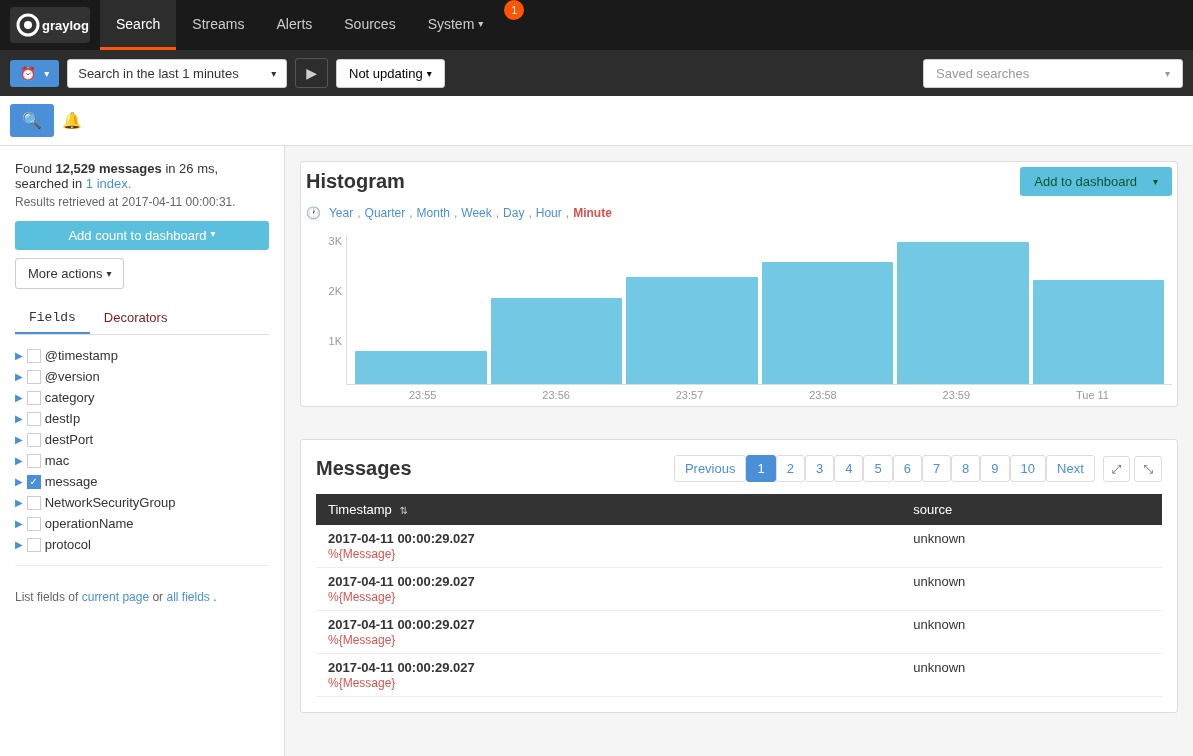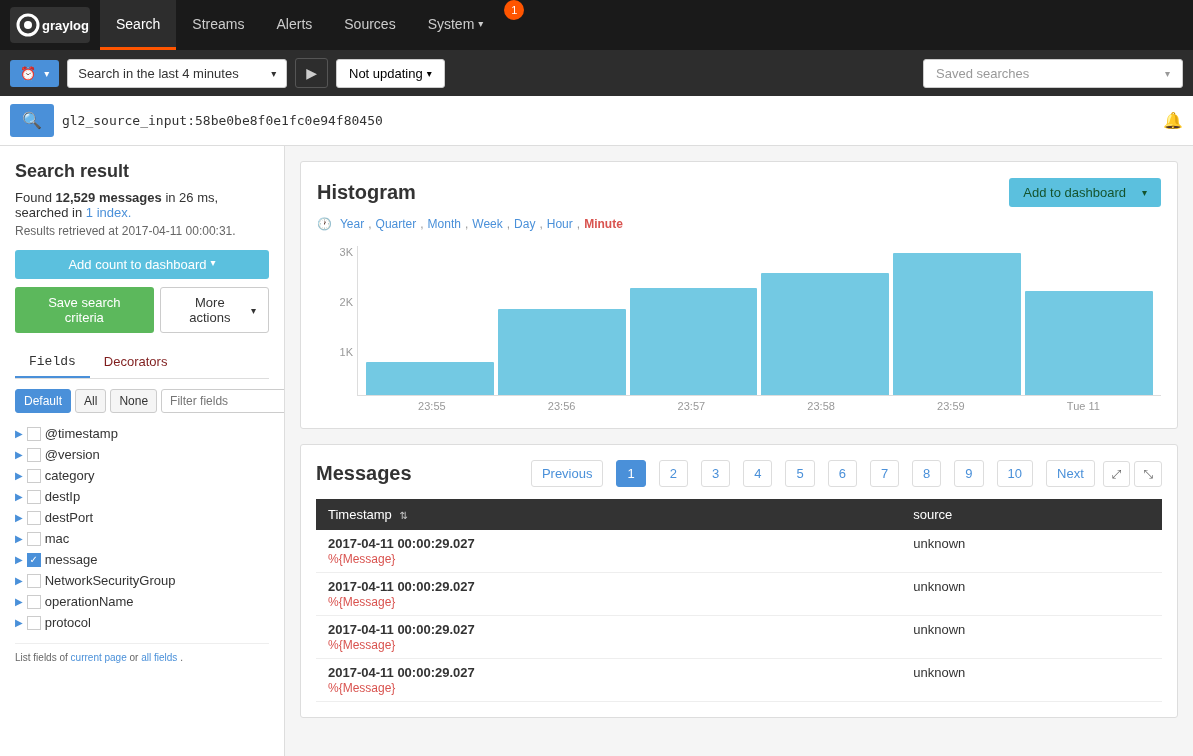--- a/index.html
+++ b/index.html
@@ -291,37 +291,37 @@
       background: #fff;
       display: flex;
       align-items: center;
       justify-content: center;
       cursor: pointer;
       font-size: 10px;
     }
     .field-checkbox.checked { background: #4a90d9; border-color: #4a90d9; color: #fff; }
     .field-name { color: #333; cursor: pointer; }
 
-    .sidebar-footer { font-size: 10px; color: #666; margin-top: 10px; border-top: 1px solid #eee; padding-top: 8px; }
+    .sidebar-footer { font-size: 12px; color: #666; margin-top: 10px; border-top: 1px solid #eee; padding-top: 24px; }
     .sidebar-footer a { color: #4a90d9; text-decoration: none; }
 
     
     .main-panel {
       flex: 1;
       overflow-y: auto;
       padding: 15px;
     }
 
     
     .histogram-card {
       background: #fff;
       border: 1px solid #ddd;
       border-radius: 3px;
-      padding: 16px;
-      margin-bottom: 15px;
+      padding: 5px;
+      margin-bottom: 32px;
     }
     .histogram-header {
       display: flex;
       align-items: center;
       justify-content: space-between;
       margin-bottom: 10px;
     }
     .histogram-header h2 { font-size: 20px; font-weight: bold; }
     .btn-add-dashboard {
       background: #5bc0de;
@@ -385,21 +385,21 @@
     .messages-header {
       display: flex;
       align-items: center;
       justify-content: space-between;
       margin-bottom: 12px;
     }
     .messages-header h2 { font-size: 20px; font-weight: bold; }
     .pagination {
       display: flex;
       align-items: center;
-      gap: 13px;
+      gap: 0;
     }
     .page-btn {
       border: 1px solid #ddd;
       background: #fff;
       color: #4a90d9;
       padding: 5px 10px;
       cursor: pointer;
       border-radius: 3px;
       font-size: 13px;
     }
@@ -463,80 +463,71 @@
     <div class="nav-badge">1</div>
   </div>
 </nav>
 
 <div class="searchbar">
   <button class="btn-icon">
     <span>⏰</span>
     <span class="caret">▾</span>
   </button>
   <div class="search-time-select">
-    <span>Search in the last 4 minutes</span>
+    <span>Search in the last 1 minutes</span>
     <span style="font-size:10px;">▾</span>
   </div>
   <button class="btn-play">
     <span>▶</span>
   </button>
   <button class="btn-notupdating">
     <span>Not updating</span>
     <span style="font-size:10px;">▾</span>
   </button>
   <div class="saved-searches-select" style="margin-left:auto;">
     <span style="color:#999;">Saved searches</span>
     <span style="font-size:10px;">▾</span>
   </div>
 </div>
 
 <div class="querybar">
   <button class="btn-search">
     <span>🔍</span>
   </button>
-  <input class="query-input" type="text" value="gl2_source_input:58be0be8f0e1fc0e94f80450" style="">
   <span class="query-right-icon">🔔</span>
 </div>
 
 <div class="main-content">
 
   <div class="sidebar">
-    <h2>Search result</h2>
     <p class="found-msg">
       Found <strong>12,529</strong>
       <strong>messages</strong>
       <span> in 26 ms, searched in </span>
       <a class="index-link">1 index.</a>
     </p>
     <p class="retrieved">Results retrieved at 2017-04-11 00:00:31.</p>
 
     <button class="btn-add-count">
       <span>Add count to dashboard</span>
       <span style="font-size:10px;">▾</span>
     </button>
 
     <div class="sidebar-actions">
-      <button class="btn-save-search">Save search criteria</button>
       <button class="btn-more-actions">
         <span>More actions</span>
         <span style="font-size:10px;">▾</span>
       </button>
     </div>
 
     <div class="field-tabs">
       <div class="field-tab active">Fields</div>
       <div class="field-tab">Decorators</div>
     </div>
 
-    <div class="filter-row">
-      <button class="filter-btn active">Default</button>
-      <button class="filter-btn">All</button>
-      <button class="filter-btn">None</button>
-      <input class="filter-input" type="text" placeholder="Filter fields" style="">
-    </div>
 
     <ul class="field-list" id="field-list">
         <li class="field-item">
       <span class="field-arrow">▶</span>
       <div class="field-checkbox "></div>
       <span class="field-name">@timestamp</span>
     </li>
         <li class="field-item">
       <span class="field-arrow">▶</span>
       <div class="field-checkbox "></div>

